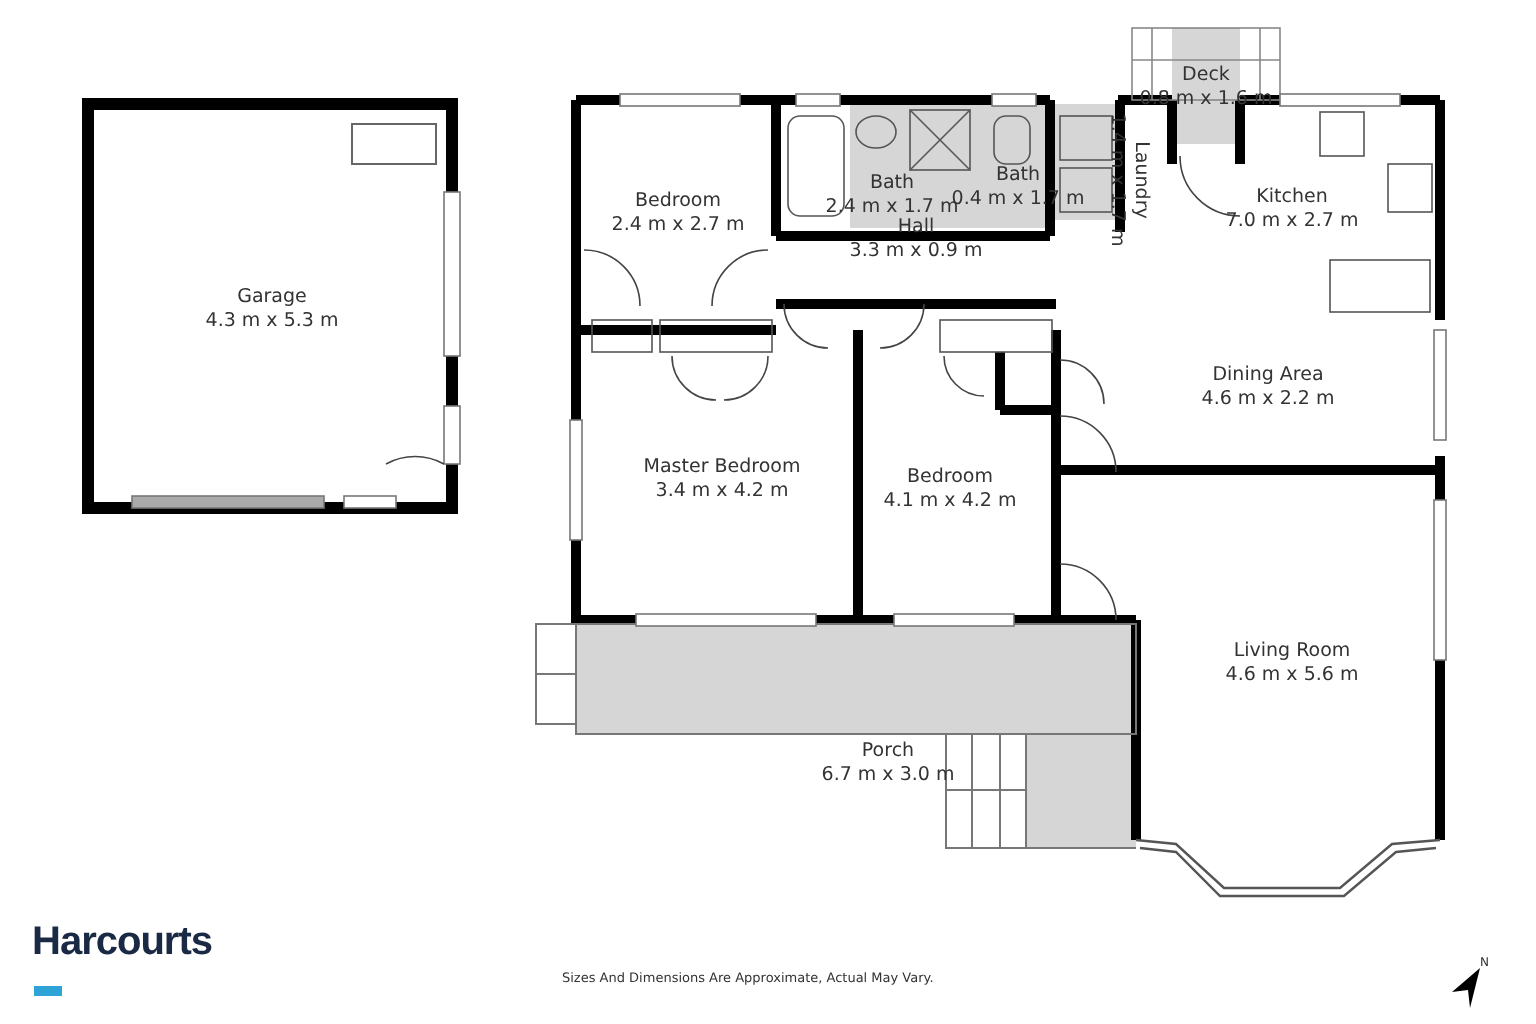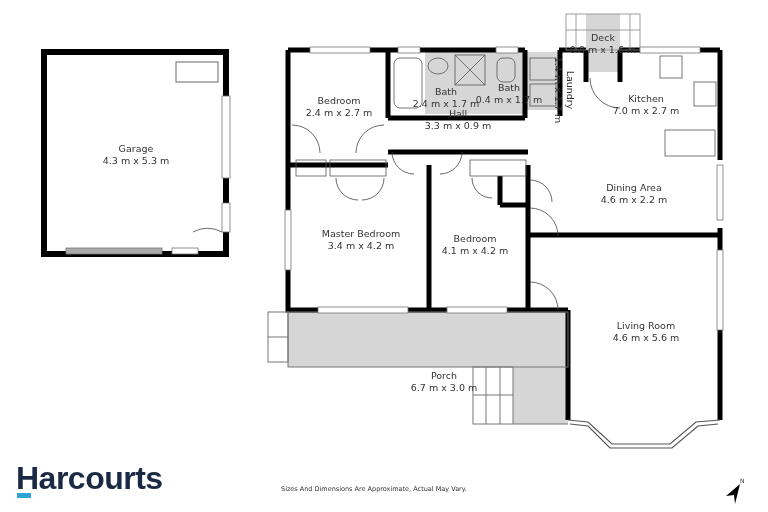--- a/index.html
+++ b/index.html
@@ -1,20 +1,20 @@
 <!DOCTYPE html>
 <html><head>
 <meta charset="utf-8">
 <style>
   html,body{margin:0;padding:0;background:#fff;}
   body{width:768px;height:512px;position:relative;overflow:hidden;font-family:"DejaVu Sans","Liberation Sans",sans-serif;}
   #plan{position:absolute;left:0;top:0;}
   .label{position:absolute;text-align:center;font-size:9.5px;color:#333;line-height:12px;white-space:nowrap;transform:translateX(-50%);}
   .label span{display:block;}
-  .brand{position:absolute;left:16px;top:460px;font-family:"Liberation Sans",sans-serif;font-weight:bold;font-size:32px;color:#1b2a44;letter-spacing:-0.5px;}
+  .brand{position:absolute;left:16px;top:460px;font-family:"Liberation Sans",sans-serif;font-weight:bold;font-size:20px;color:#1b2a44;letter-spacing:-0.5px;}
   .brand-bar{position:absolute;left:17px;top:493px;width:14px;height:5px;background:#2ea3d8;}
   .disclaimer{position:absolute;left:281px;top:485px;font-size:6.5px;color:#333;}
 </style>
 </head>
 <body>
 
 <svg id="plan" width="768" height="512" viewBox="0 0 768 512" xmlns="http://www.w3.org/2000/svg">
 
   <g fill="#d6d6d6" stroke="none">
     <rect x="288" y="312" width="280" height="55"></rect>

